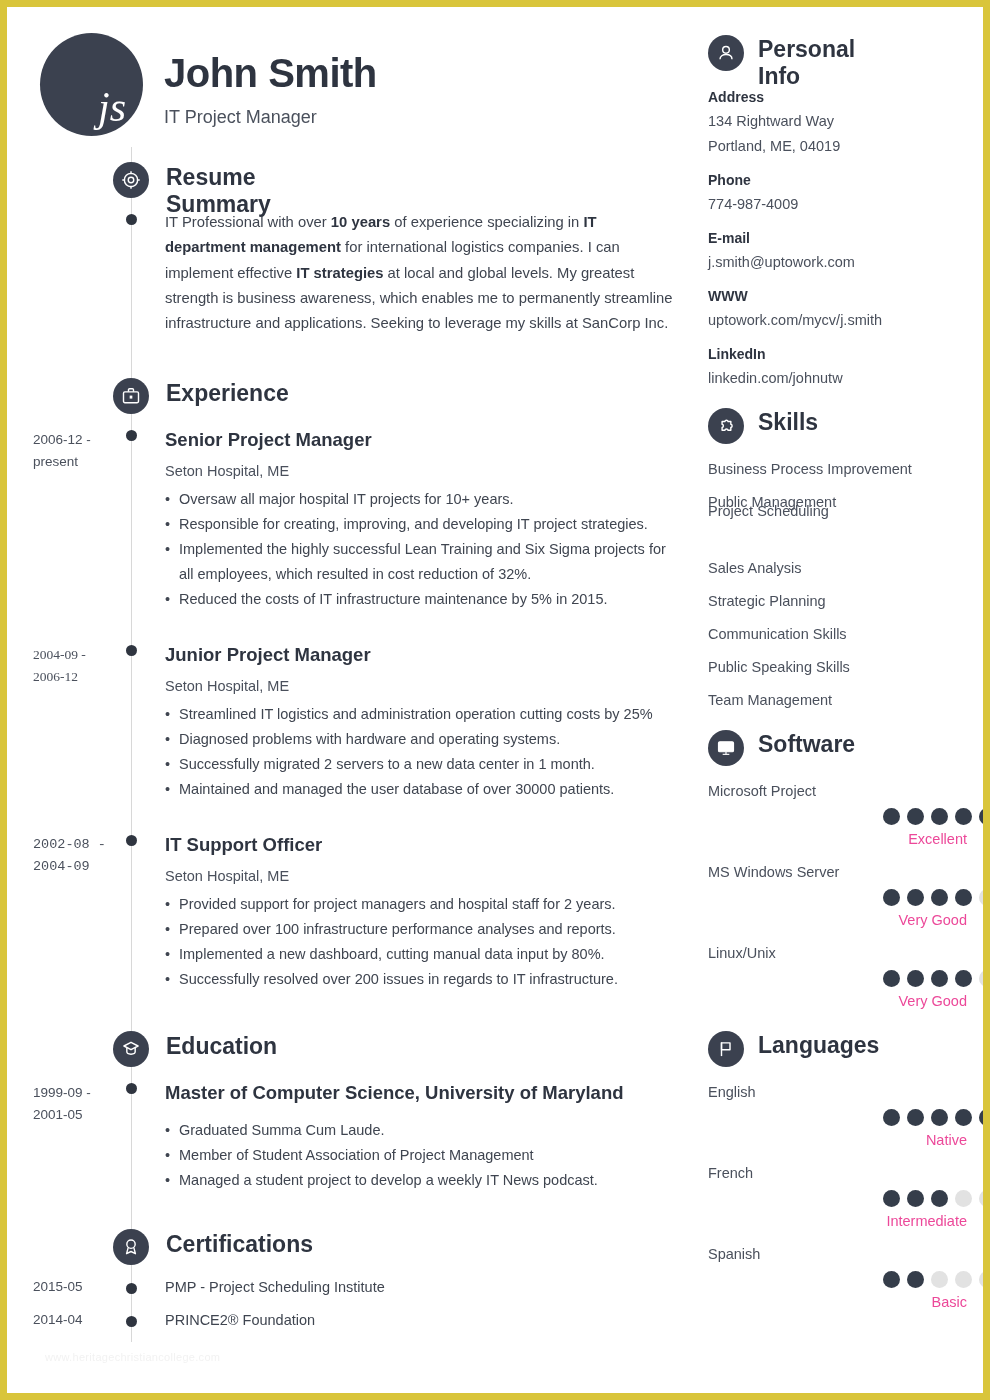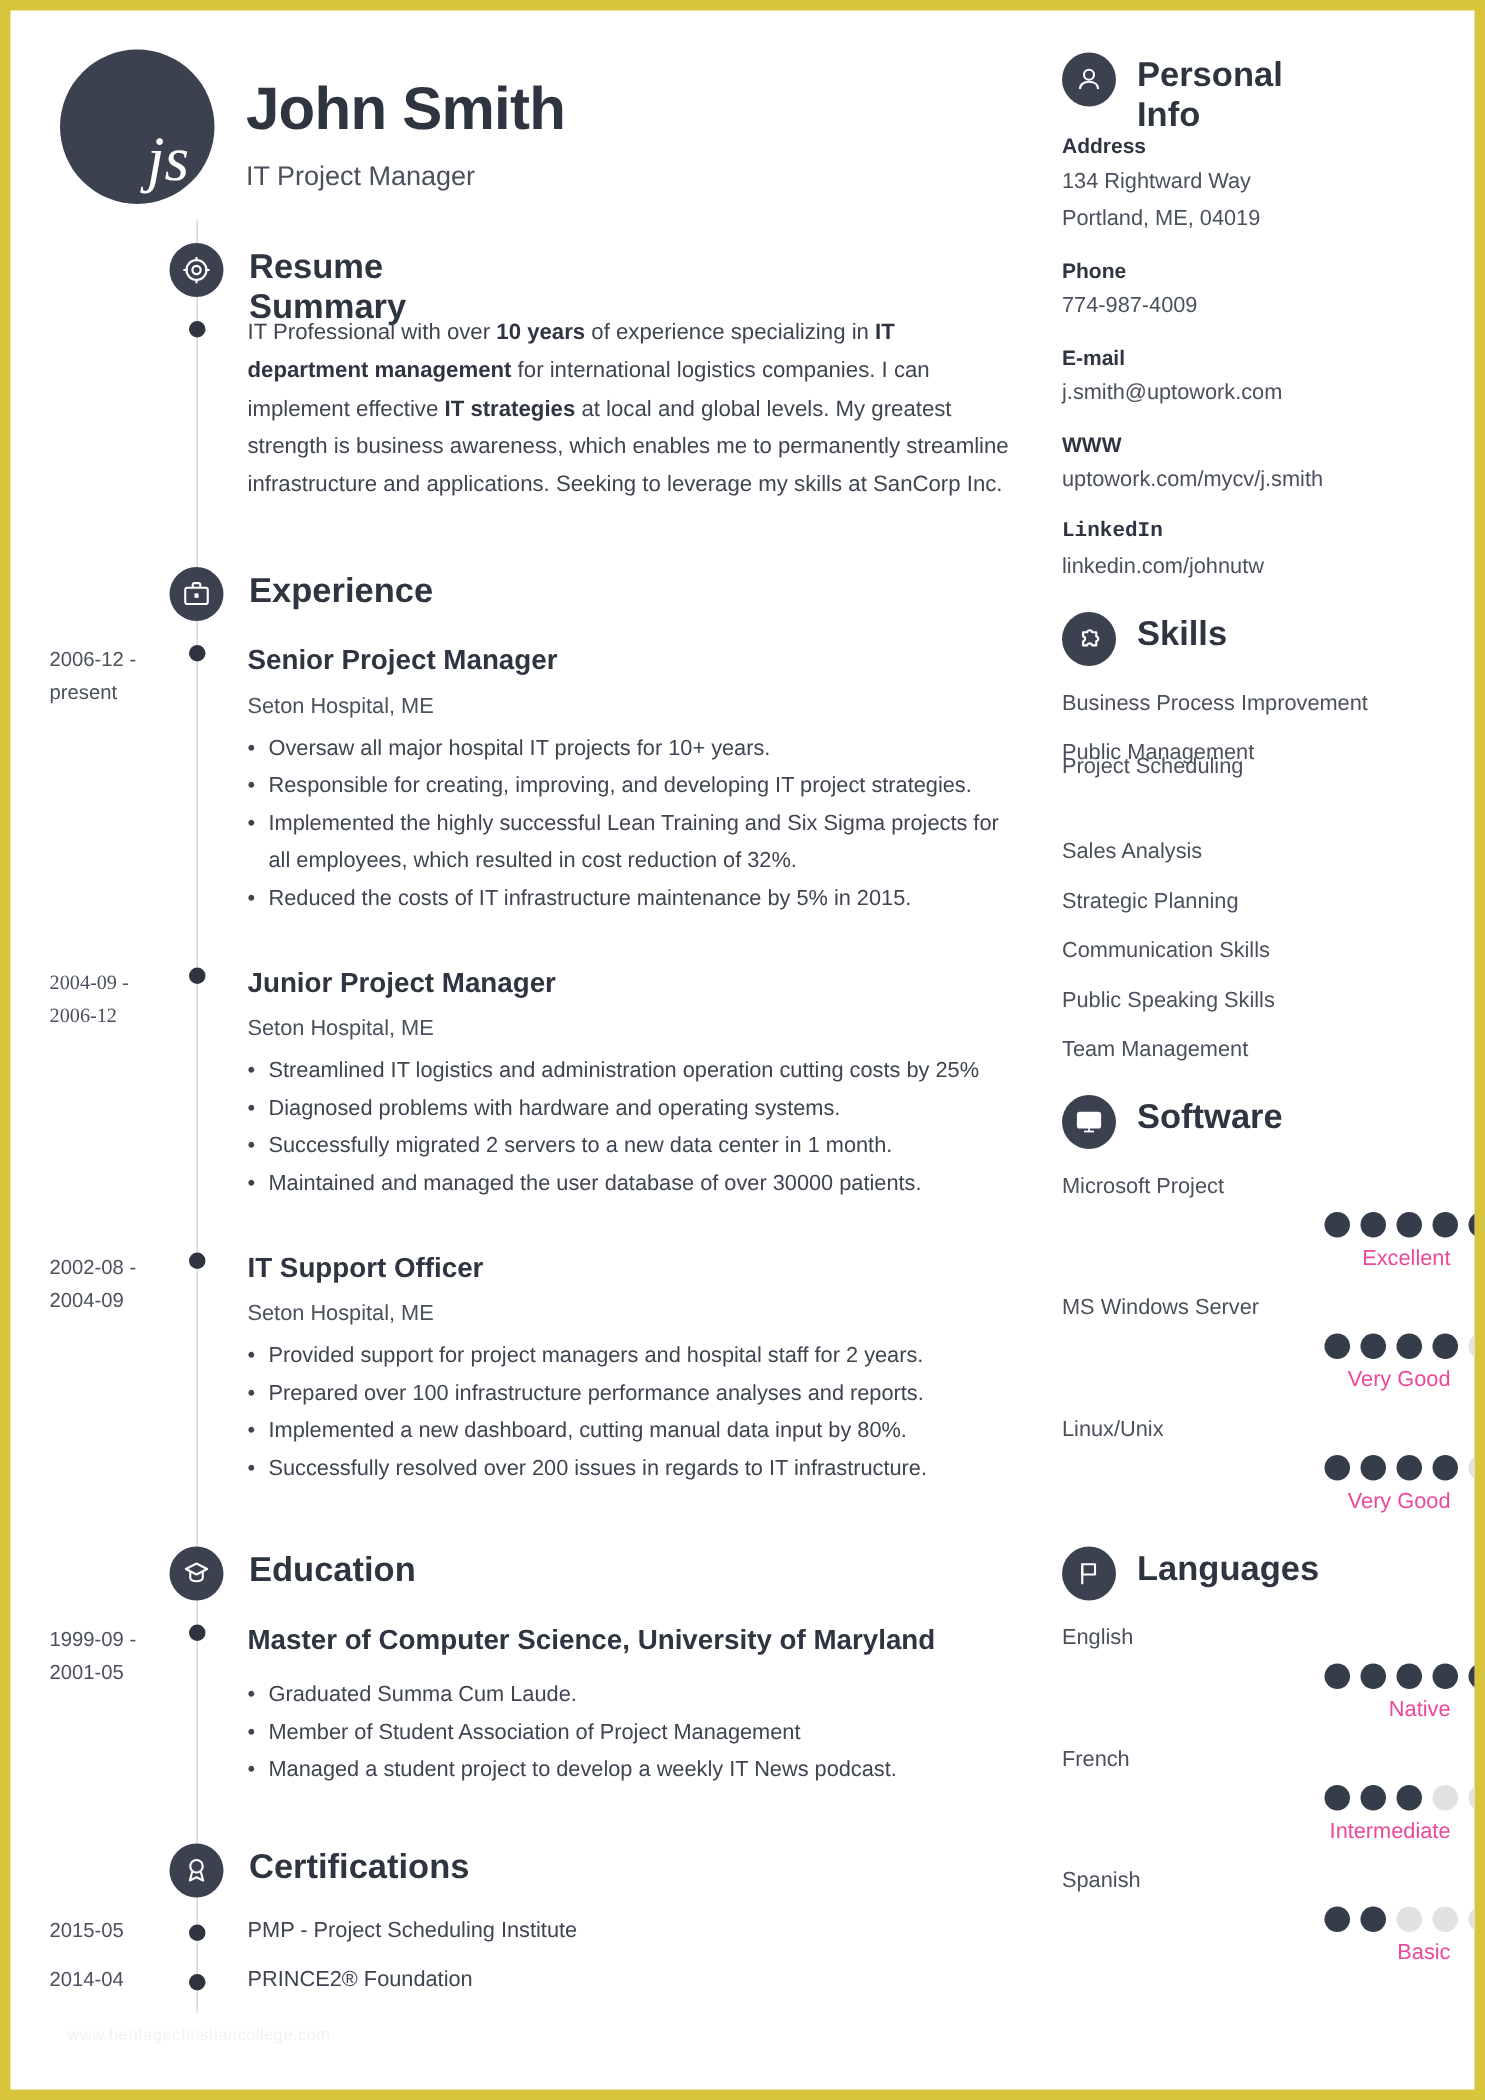--- a/index.html
+++ b/index.html
@@ -195,21 +195,21 @@
       <div class="org">Seton Hospital, ME</div>
       <ul>
             <li>Streamlined IT logistics and administration operation cutting costs by 25%</li>
             <li>Diagnosed problems with hardware and operating systems.</li>
             <li>Successfully migrated 2 servers to a new data center in 1 month.</li>
             <li>Maintained and managed the user database of over 30000 patients.</li>
           </ul>
     </div>
 
     <div class="dot" style="left:119px; top:828px;"></div>
-    <div class="date" style="top:827px;">
+    <div class="date" style="top:827px;font-family:Liberation Mono, monospace;">
       <div>2002-08 -</div>
       <div>2004-09</div>
     </div>
     <div class="entry" style="top:827px;">
       <div class="role">IT Support Officer</div>
       <div class="org">Seton Hospital, ME</div>
       <ul>
             <li>Provided support for project managers and hospital staff for 2 years.</li>
             <li>Prepared over 100 infrastructure performance analyses and reports.</li>
             <li>Implemented a new dashboard, cutting manual data input by 80%.</li>
@@ -278,21 +278,21 @@
 
     <div class="info-label" style="top:165px;">Phone</div>
     <div class="info-value" style="top:189px;">774-987-4009</div>
 
     <div class="info-label" style="top:223px;">E-mail</div>
     <div class="info-value" style="top:247px;">j.smith@uptowork.com</div>
 
     <div class="info-label" style="top:281px;">WWW</div>
     <div class="info-value" style="top:305px;">uptowork.com/mycv/j.smith</div>
 
-    <div class="info-label" style="top:339px;font-family:Liberation Mono, monospace;">LinkedIn</div>
+    <div class="info-label" style="top:339px;">LinkedIn</div>
     <div class="info-value" style="top:363px;">linkedin.com/johnutw</div>
 
     <div class="r-head" style="top:401px;">
       <span class="r-icon">
         <svg width="20" height="20" viewBox="0 0 24 24" fill="none" stroke="#fff" stroke-width="1.7" stroke-linejoin="round">
           <path d="M10 3.6a2 2 0 0 1 3.9 0h3.3v3.3a2 2 0 0 1 0 3.9v3.3h-3.3a2 2 0 0 0-3.9 0H6.7v-3.3a2 2 0 0 0 0-3.9V3.6H10z" transform="translate(0.6 3)"></path>
         </svg>
       </span>
       <span class="r-title">Skills</span>
     </div>

